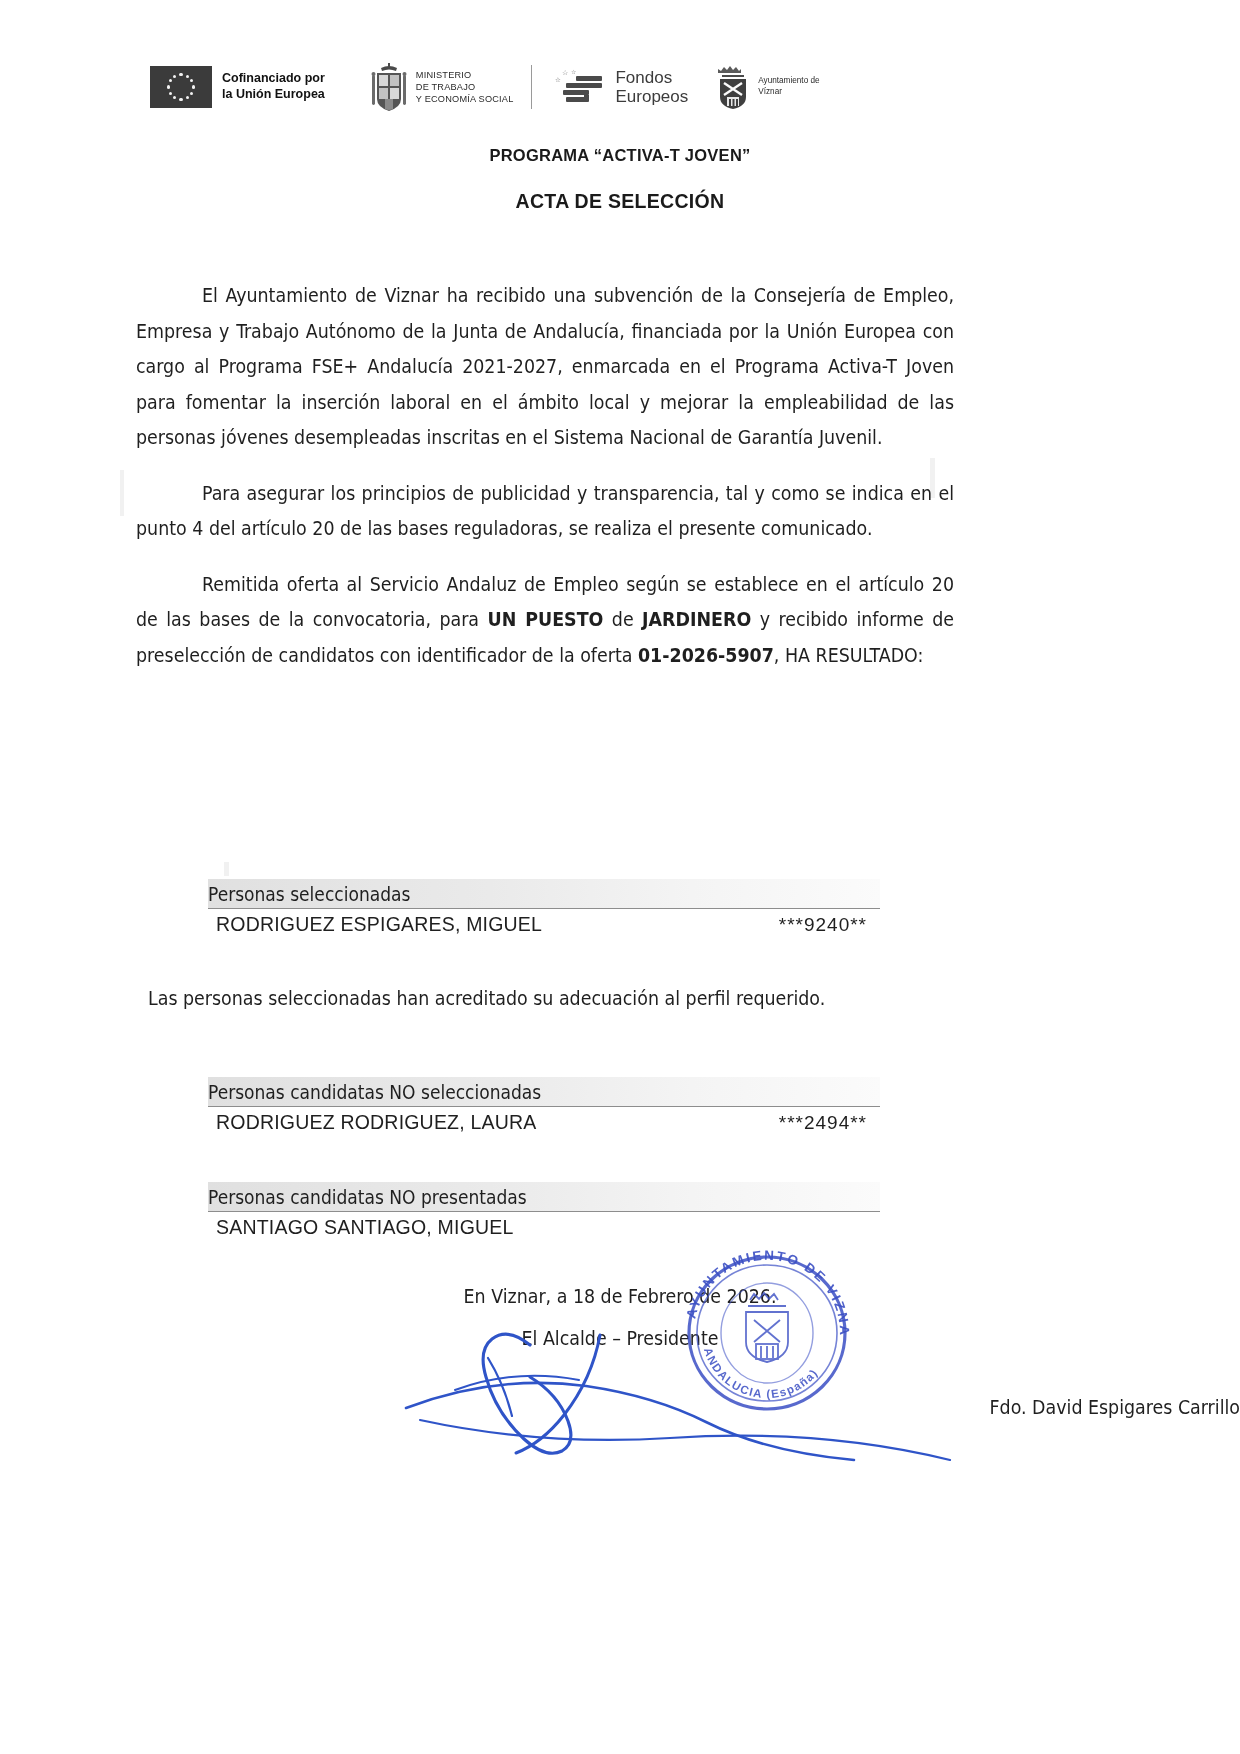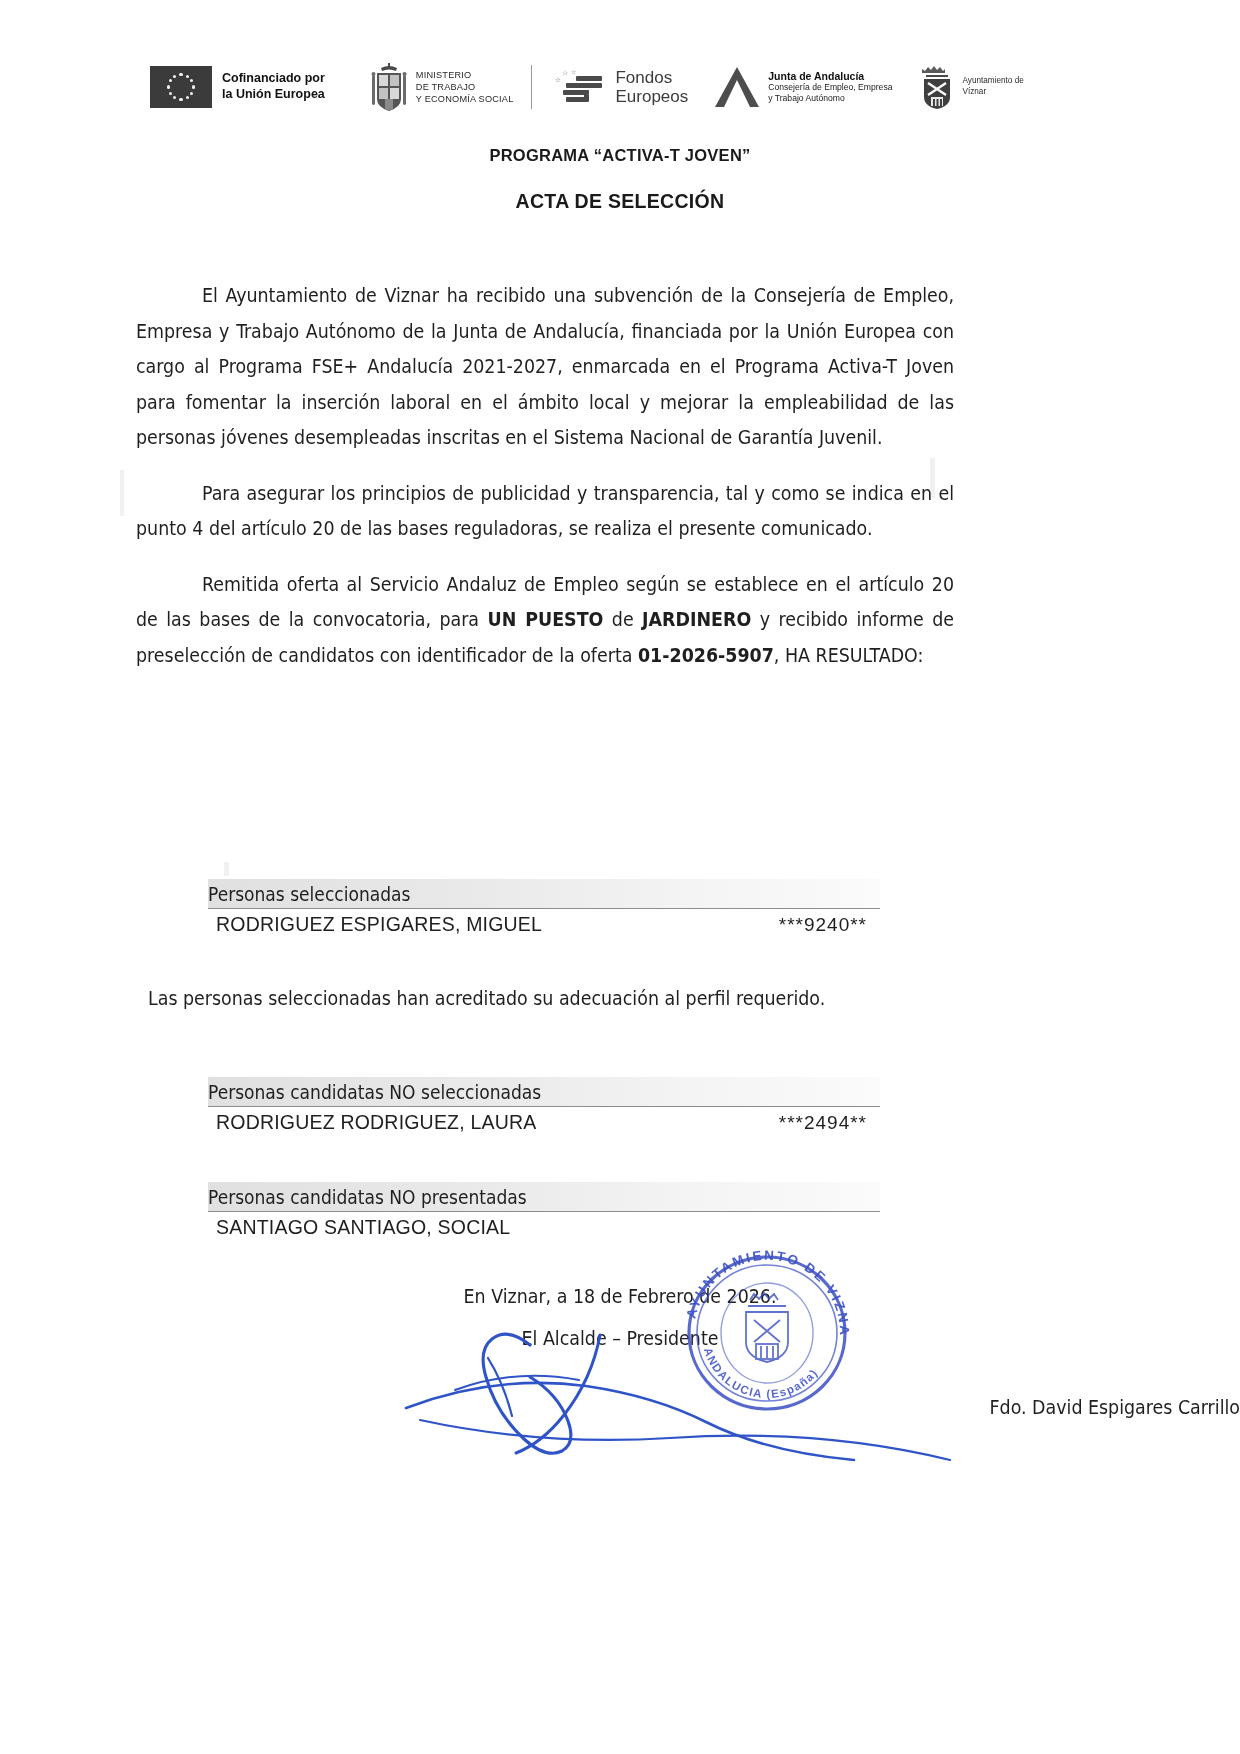--- a/index.html
+++ b/index.html
@@ -187,31 +187,20 @@
           <rect x="16" y="30" width="23" height="5" rx="1"></rect>
           <rect x="34" y="28" width="5" height="5"></rect>
         </g>
       </svg>
       <div class="fe-txt">
         <div>Fondos</div>
         <div>Europeos</div>
       </div>
     </div>
 
-    <div class="logo">
-      <svg class="ja-a" viewBox="0 0 46 44">
-        <path d="M23 2 L45 42 H36 L23 15 L10 42 H1 Z" fill="#4d4d4d"></path>
-        <path d="M23 20 L31 37 H15 Z" fill="#ffffff"></path>
-      </svg>
-      <div>
-        <div class="ja-txt1">Junta de Andalucía</div>
-        <div class="ja-txt2">Consejería de Empleo, Empresa</div>
-        <div class="ja-txt2">y Trabajo Autónomo</div>
-      </div>
-    </div>
 
     <div class="logo">
       <svg class="ay-shield" viewBox="0 0 38 46">
         <g>
           <path d="M7 7 l3 -4 l3 3 l3 -4 l3 4 l3 -3 l3 4 l2 -2 v4 h-23 v-4 z" fill="#5a5a5a"></path>
           <rect x="8" y="11" width="22" height="2" fill="#4a4a4a"></rect>
           <path d="M6 15 h26 v18 q0 9 -13 12 q-13 -3 -13 -12 z" fill="#3f3f3f"></path>
           <path d="M10 19 L28 31 M28 19 L10 31" stroke="#fbfbfb" stroke-width="2.4" fill="none"></path>
           <rect x="13" y="33" width="12" height="9" fill="#e8e8e8"></rect>
           <rect x="15" y="35" width="2" height="7" fill="#3f3f3f"></rect>
@@ -255,21 +244,21 @@
       <div class="nm">RODRIGUEZ RODRIGUEZ, LAURA</div>
       <div class="id">***2494**</div>
     </div>
   </div>
 
   <div class="tbl" style="top:1182px;">
     <div class="hdr">
       <span>Personas candidatas NO presentadas</span>
     </div>
     <div class="row nb">
-      <div class="nm">SANTIAGO SANTIAGO, SOCIAL</div>
+      <div class="nm">SANTIAGO SANTIAGO, MIGUEL</div>
       <div class="id"></div>
     </div>
   </div>
 
   <div class="ftr" style="top:1285px;">En Viznar, a 18 de Febrero de 2026.</div>
   <div class="ftr" style="top:1327px;">El Alcalde – Presidente</div>
 
   <svg class="sigwrap" viewBox="0 0 1240 230">
     <g fill="none" stroke="#2f54c8" stroke-linecap="round">
       <path d="M530 105 q-22 -18 -38 -6 q-14 11 -6 38 q10 36 38 62 q22 20 38 12 q14 -8 6 -30 q-10 -27 -38 -44" stroke-width="3.1"></path>

